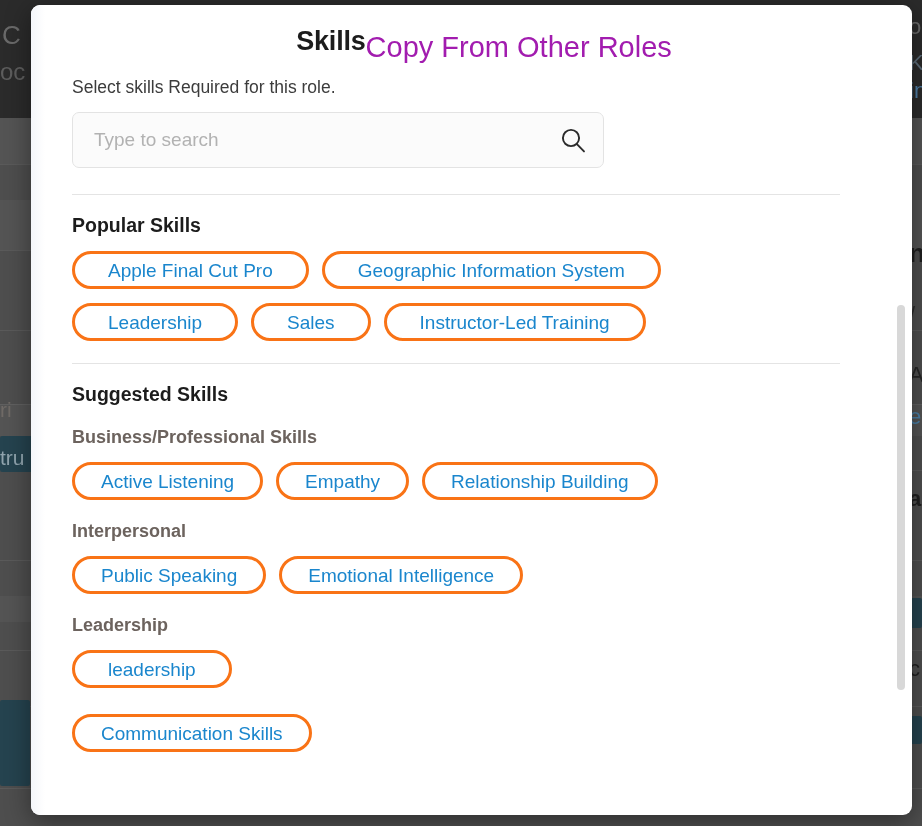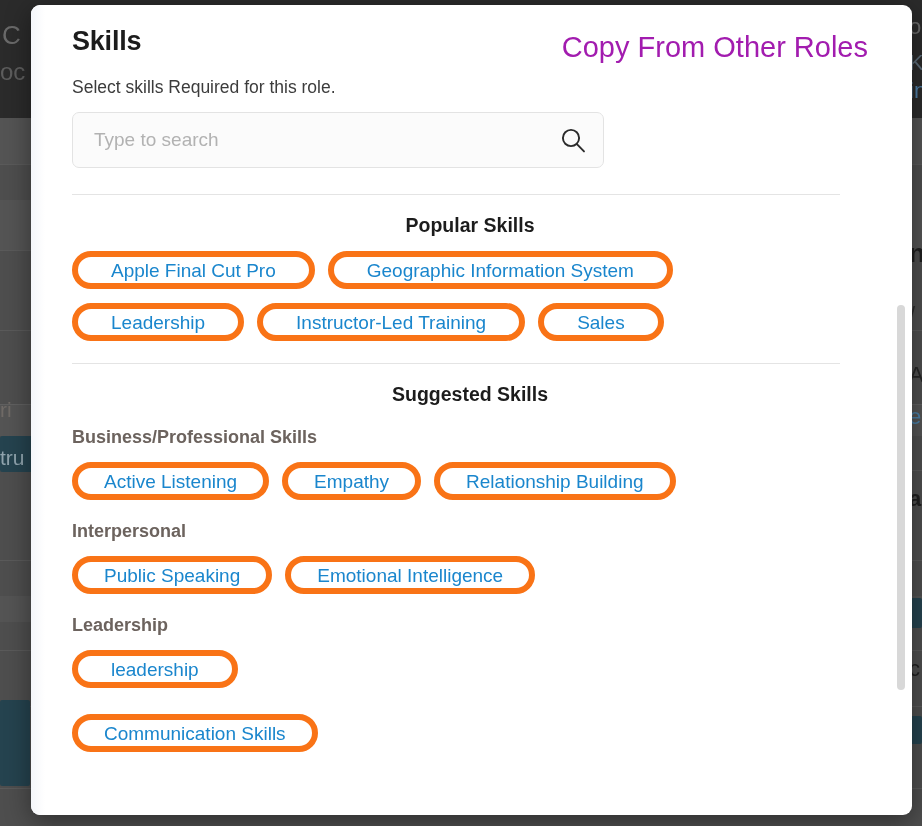--- a/index.html
+++ b/index.html
@@ -91,21 +91,22 @@
   .modal-body {
     position: absolute;
     left: 0; top: 0; right: 0; bottom: 0;
     padding: 20px 44px 0 41px;
   }
 
   
   .head-row {
     display: flex;
     align-items: flex-start;
-    justify-content: space-between;
+    justify-content: center;
+    margin-left: 28px;
   }
   .title {
     font-size: 27px;
     font-weight: bold;
     color: #1c1c1c;
     letter-spacing: -0.2px;
     line-height: 1.2;
     margin: 0;
   }
   .copy-link {
@@ -157,40 +158,39 @@
     background: #e4e4e4;
     margin: 26px 0 0 0;
     width: 768px;
   }
 
   .section-title {
     font-size: 19.5px;
     font-weight: bold;
     color: #1c1c1c;
     margin: 19px 0 0 0;
-    text-align: center;
   }
   .group-title {
     font-size: 18px;
     font-weight: bold;
     color: #6c635e;
     margin: 21px 0 0 0;
   }
 
   .chips {
     display: flex;
     flex-wrap: wrap;
     gap: 10px 13px;
     margin-top: 14px;
   }
   .chip {
     display: inline-flex;
     align-items: center;
     justify-content: center;
-    border: 6px solid #f97316;
+    border: 3px solid #f97316;
     border-radius: 22px;
     color: #1a86cd;
     background: #ffffff;
     font-size: 19px;
     height: 38px;
     padding: 0 26px;
     cursor: pointer;
     white-space: nowrap;
     line-height: 1;
   }
@@ -279,22 +279,22 @@
 
     <div class="divider"></div>
 
     <div class="section-title">Popular Skills</div>
     <div class="chips">
       <span class="chip wide">Apple Final Cut Pro</span>
       <span class="chip wide">Geographic Information System</span>
     </div>
     <div class="chips">
       <span class="chip wide">Leadership</span>
+      <span class="chip wide">Sales</span>
       <span class="chip wide">Instructor-Led Training</span>
-      <span class="chip wide">Sales</span>
     </div>
 
     <div class="divider" style="margin-top:22px;"></div>
 
     <div class="section-title">Suggested Skills</div>
 
     <div class="group-title">Business/Professional Skills</div>
     <div class="chips">
       <span class="chip">Active Listening</span>
       <span class="chip">Empathy</span>

